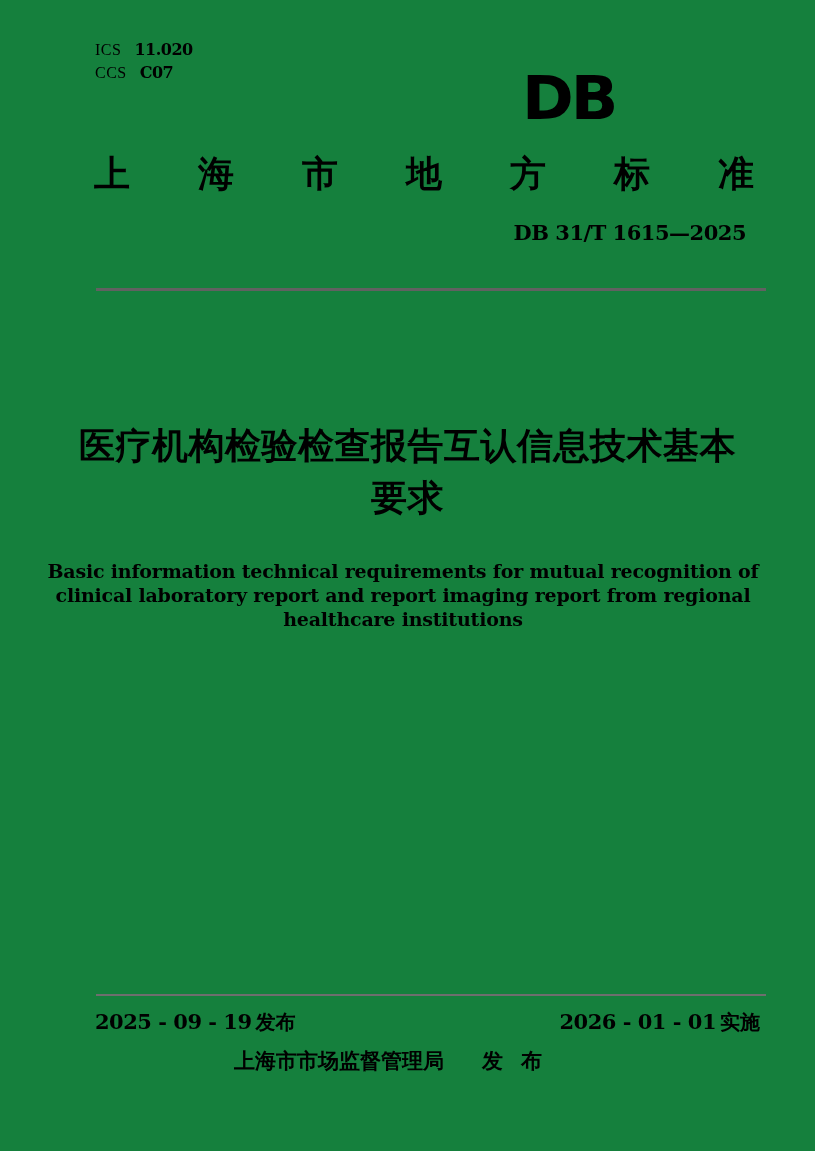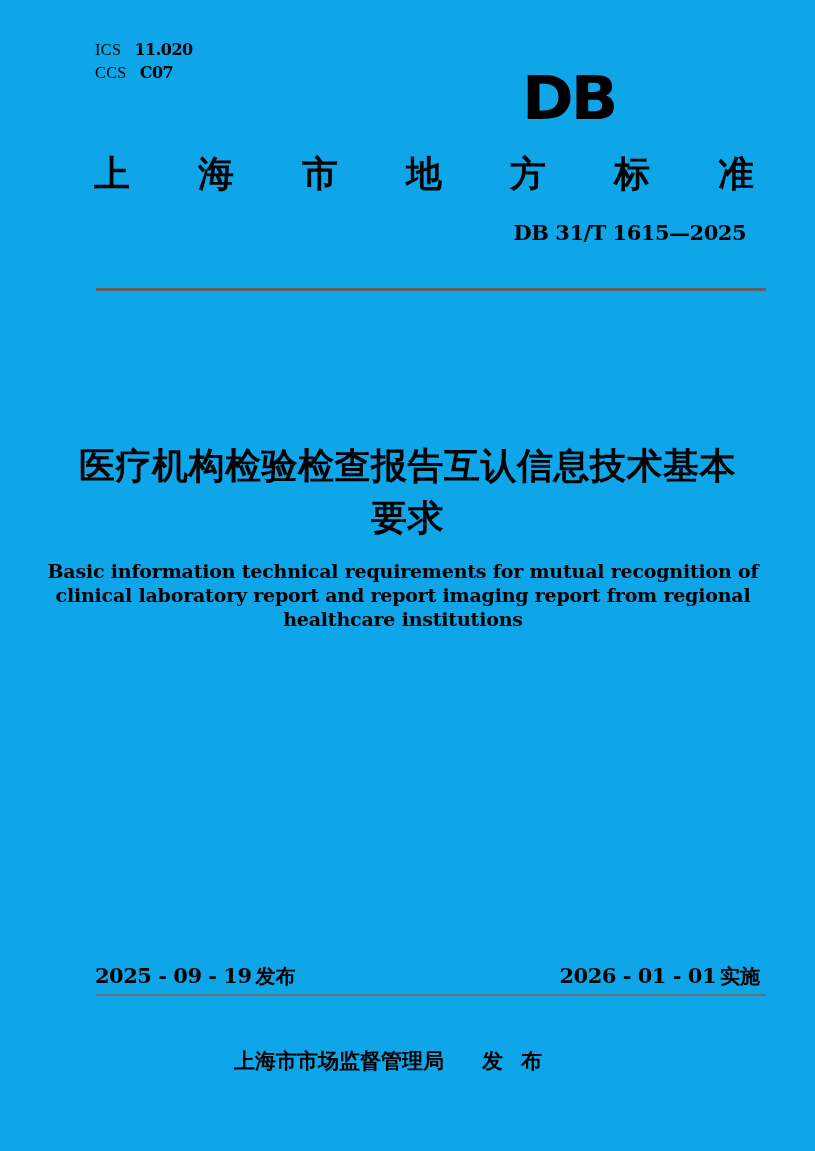--- a/index.html
+++ b/index.html
@@ -1,19 +1,19 @@
 <!DOCTYPE html>
 <html><head>
 <meta charset="utf-8">
 <style>
   html,body{margin:0;padding:0;background:#ffffff;}
   .page{
     position:relative;
     width:815px;height:1151px;
-    background:#0ea5e9;
+    background:#15803d;
     color:#000;
     overflow:hidden;
     font-family:"Liberation Sans",sans-serif;
   }
 
   
   .meta{
     position:absolute;left:95px;top:38px;
     font-family:"Liberation Serif",serif;
     font-size:16px;line-height:23px;
@@ -54,38 +54,38 @@
     font-weight:700;font-size:21px;letter-spacing:-.5px;
     white-space:nowrap;
   }
 
   .rule{position:absolute;left:96px;width:670px;background:#616161;}
   .rule-top{top:288px;height:2.5px;}
   .rule-bottom{top:994px;height:2px;background:#6e6e6e;}
 
   
   .cn-title{
-    position:absolute;left:0;width:815px;top:440px;
+    position:absolute;left:0;width:815px;top:420px;
     text-align:center;
     font-weight:600;font-size:36px;line-height:52px;
     letter-spacing:.5px;
   }
 
   
   .en-title{
     position:absolute;left:0;width:806px;top:559px;
     text-align:center;
     font-family:"DejaVu Serif",serif;
     font-weight:700;font-size:19px;line-height:24px;
     letter-spacing:-.2px;
   }
 
   
   .dates{
-    position:absolute;left:95px;top:963px;width:665px;
+    position:absolute;left:95px;top:1009px;width:665px;
     display:flex;justify-content:space-between;align-items:baseline;
   }
   .date-group{white-space:nowrap;}
   .date-num{
     font-family:"DejaVu Serif",serif;
     font-weight:700;font-size:21px;letter-spacing:-.5px;
   }
   .date-label{
     font-weight:600;font-size:20px;margin-left:4px;
   }

